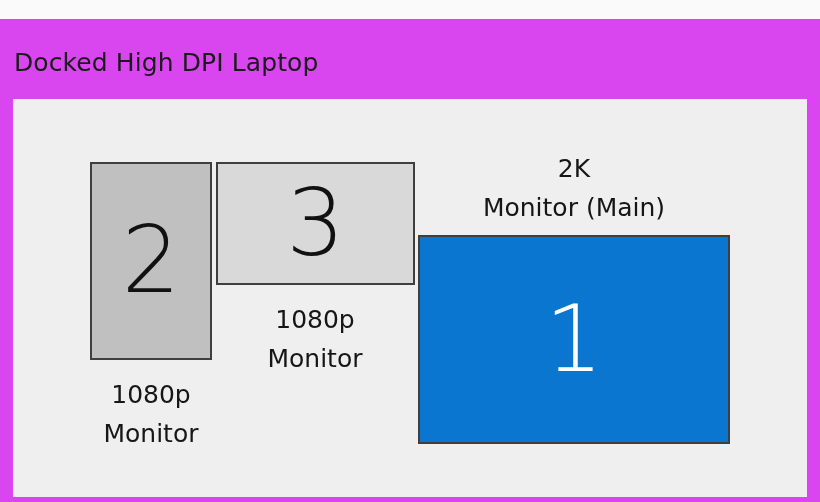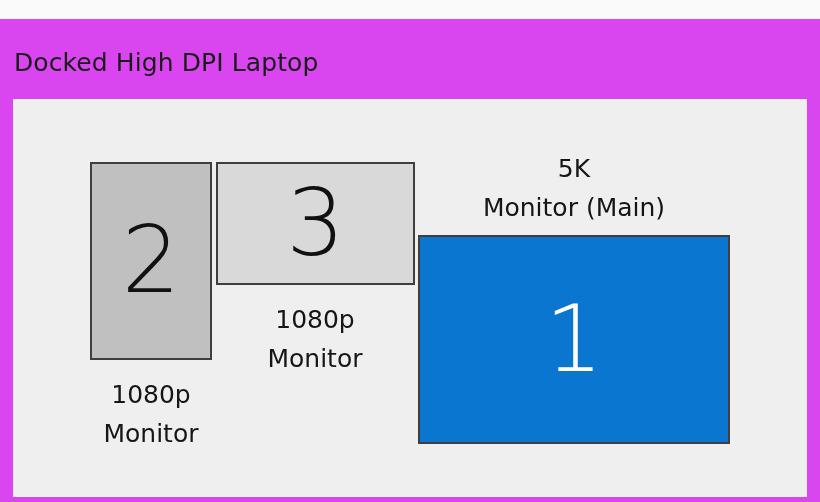--- a/index.html
+++ b/index.html
@@ -150,21 +150,21 @@
 
     <div class="display-box" id="monitor-3-box">
       <span class="display-number">3</span>
     </div>
     <div id="monitor-3-caption">
       <span class="caption-line">1080p</span>
       <span class="caption-line">Monitor</span>
     </div>
 
     <div id="laptop-1-caption">
-      <span class="caption-line">5K</span>
+      <span class="caption-line">2K</span>
       <span class="caption-line">Monitor (Main)</span>
     </div>
     <div class="display-box" id="laptop-1-box">
       <span class="display-number">1</span>
     </div>
 
   </div>
 </div>
 
 </body></html>

